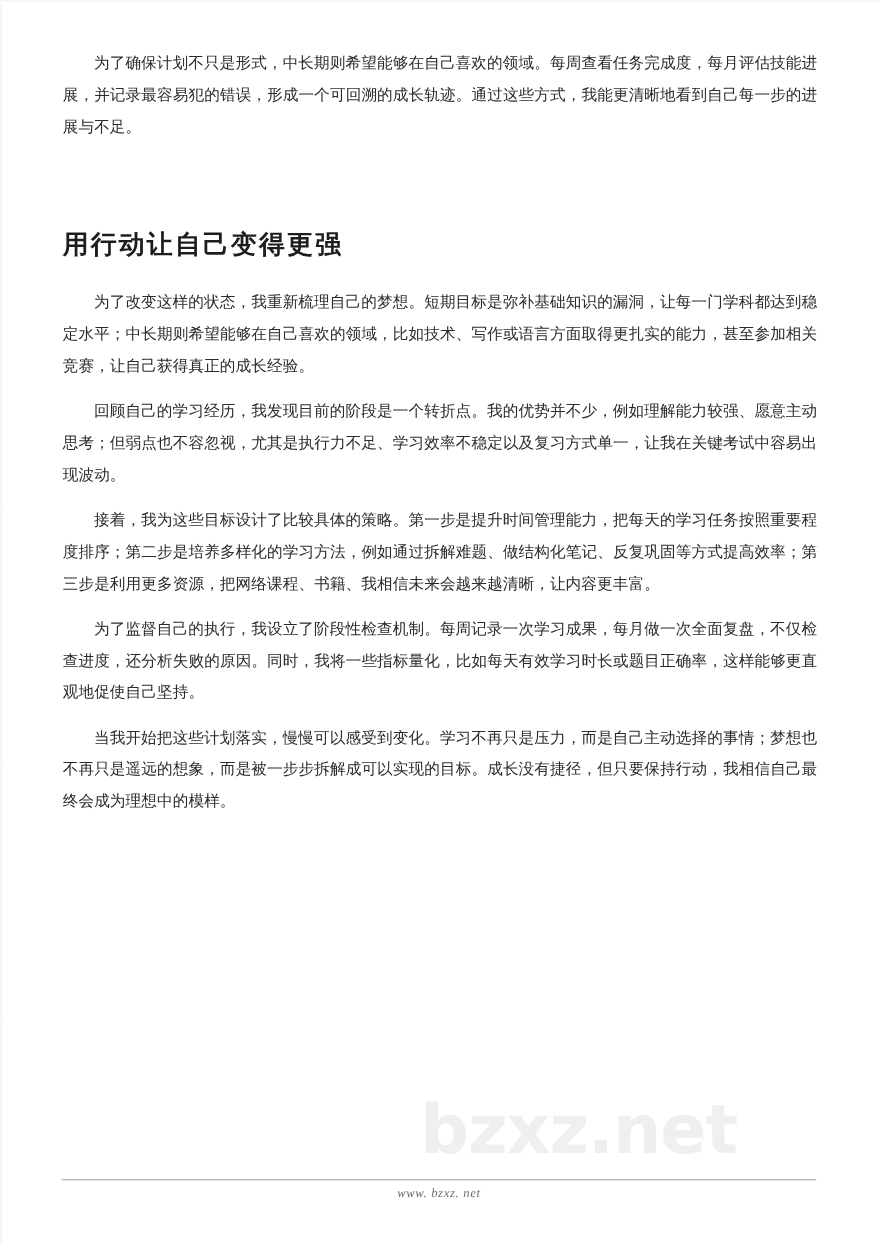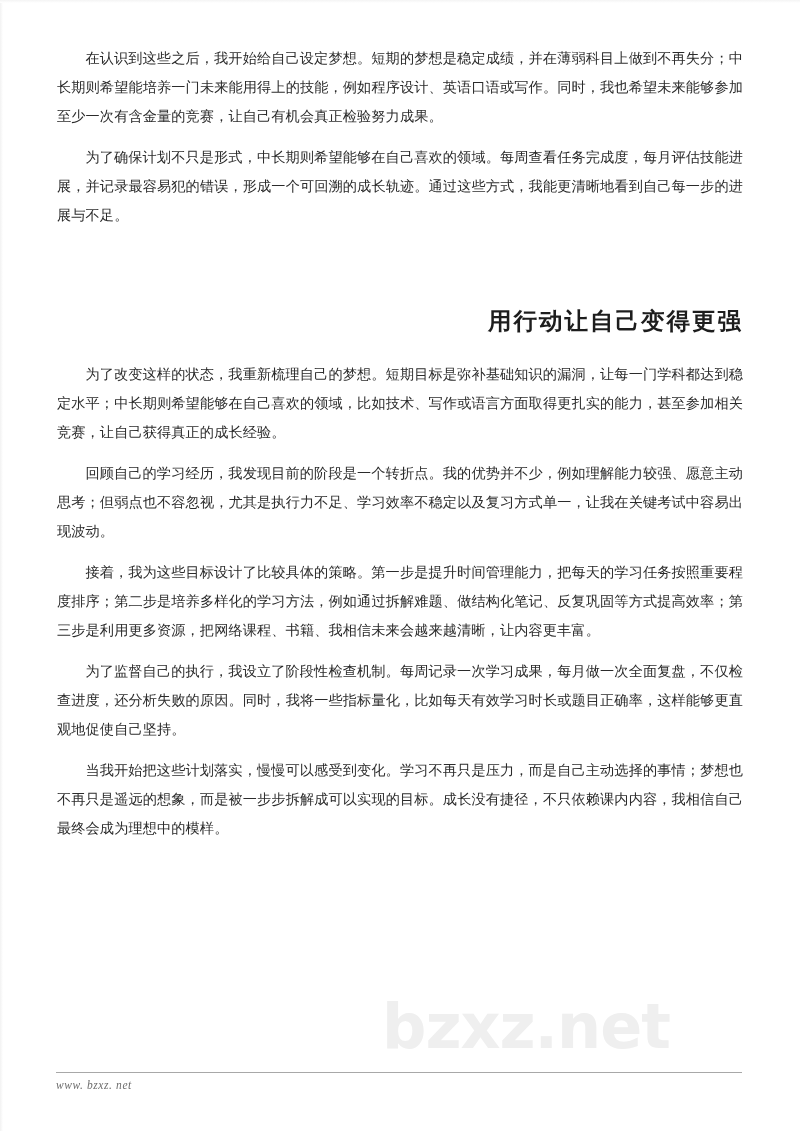--- a/index.html
+++ b/index.html
@@ -57,21 +57,21 @@
     font-family: "Liberation Serif", "DejaVu Serif", serif;
   }
   p.para:last-child { margin-bottom: 0; }
 
   .section-gap {
     height: 74px;
   }
 
   h1.doc-heading {
     margin: 0 0 22px 0;
-    text-align: right;
+    text-align: left;
     font-size: 23.5px;
     line-height: 34px;
     font-weight: bold;
     color: #1d1d1d;
     letter-spacing: 2px;
     font-family: "DejaVu Sans", "Liberation Sans", sans-serif;
   }
 
   
   .watermark {
@@ -95,52 +95,51 @@
     top: 1072px;
     width: 686px;
     height: 1px;
     background: #a8a8a8;
   }
   .footer-text {
     position: absolute;
     left: 56px;
     top: 1079px;
     width: 686px;
-    text-align: left;
+    text-align: center;
     font-size: 11.5px;
     font-style: italic;
     letter-spacing: 0.6px;
     color: #6d6d6d;
     font-family: "Liberation Serif", "DejaVu Serif", serif;
   }
 </style>
 </head>
 <body>
 
 <div class="page">
 
   <div class="page-edge-left"></div>
   <div class="page-edge-top"></div>
 
   <div class="content">
 
     <div>
-      <p class="para">在认识到这些之后，我开始给自己设定梦想。短期的梦想是稳定成绩，并在薄弱科目上做到不再失分；中长期则希望能培养一门未来能用得上的技能，例如程序设计、英语口语或写作。同时，我也希望未来能够参加至少一次有含金量的竞赛，让自己有机会真正检验努力成果。</p>
       <p class="para">为了确保计划不只是形式，中长期则希望能够在自己喜欢的领域。每周查看任务完成度，每月评估技能进展，并记录最容易犯的错误，形成一个可回溯的成长轨迹。通过这些方式，我能更清晰地看到自己每一步的进展与不足。</p>
     </div>
 
     <div class="section-gap"></div>
 
     <div>
       <h1 class="doc-heading">用行动让自己变得更强</h1>
       <p class="para">为了改变这样的状态，我重新梳理自己的梦想。短期目标是弥补基础知识的漏洞，让每一门学科都达到稳定水平；中长期则希望能够在自己喜欢的领域，比如技术、写作或语言方面取得更扎实的能力，甚至参加相关竞赛，让自己获得真正的成长经验。</p>
       <p class="para">回顾自己的学习经历，我发现目前的阶段是一个转折点。我的优势并不少，例如理解能力较强、愿意主动思考；但弱点也不容忽视，尤其是执行力不足、学习效率不稳定以及复习方式单一，让我在关键考试中容易出现波动。</p>
       <p class="para">接着，我为这些目标设计了比较具体的策略。第一步是提升时间管理能力，把每天的学习任务按照重要程度排序；第二步是培养多样化的学习方法，例如通过拆解难题、做结构化笔记、反复巩固等方式提高效率；第三步是利用更多资源，把网络课程、书籍、我相信未来会越来越清晰，让内容更丰富。</p>
       <p class="para">为了监督自己的执行，我设立了阶段性检查机制。每周记录一次学习成果，每月做一次全面复盘，不仅检查进度，还分析失败的原因。同时，我将一些指标量化，比如每天有效学习时长或题目正确率，这样能够更直观地促使自己坚持。</p>
-      <p class="para">当我开始把这些计划落实，慢慢可以感受到变化。学习不再只是压力，而是自己主动选择的事情；梦想也不再只是遥远的想象，而是被一步步拆解成可以实现的目标。成长没有捷径，不只依赖课内内容，我相信自己最终会成为理想中的模样。</p>
+      <p class="para">当我开始把这些计划落实，慢慢可以感受到变化。学习不再只是压力，而是自己主动选择的事情；梦想也不再只是遥远的想象，而是被一步步拆解成可以实现的目标。成长没有捷径，但只要保持行动，我相信自己最终会成为理想中的模样。</p>
     </div>
 
   </div>
 
   <div class="watermark">bzxz.net</div>
 
   <div class="footer-rule"></div>
   <div class="footer-text">www. bzxz. net</div>
 
 </div>

